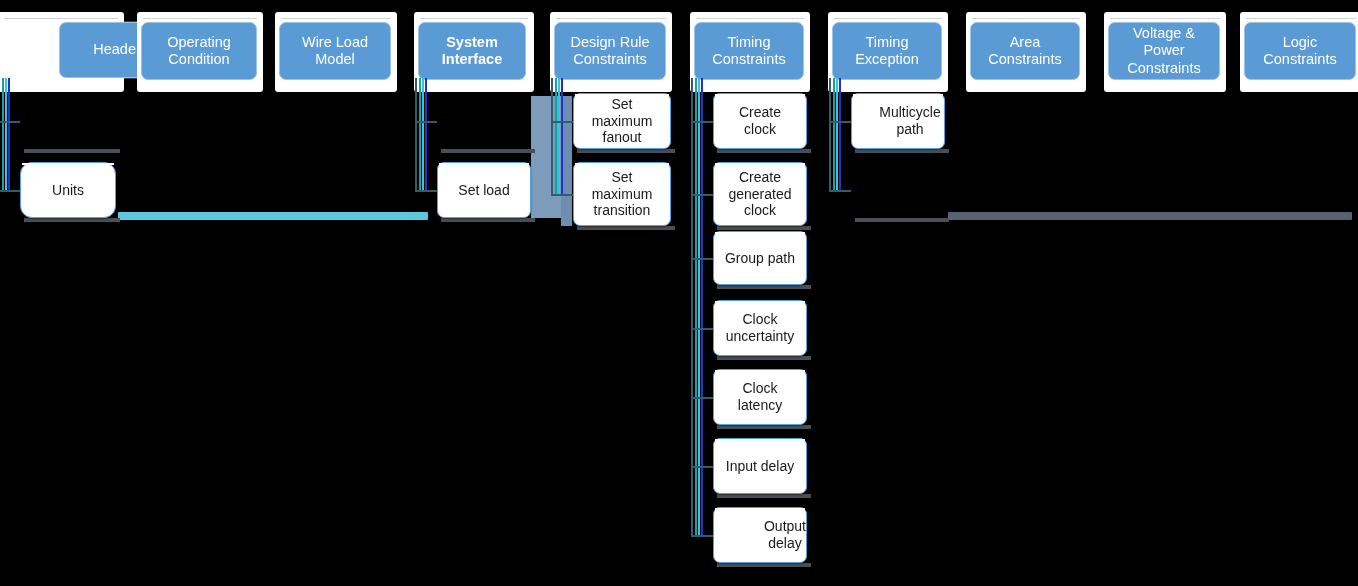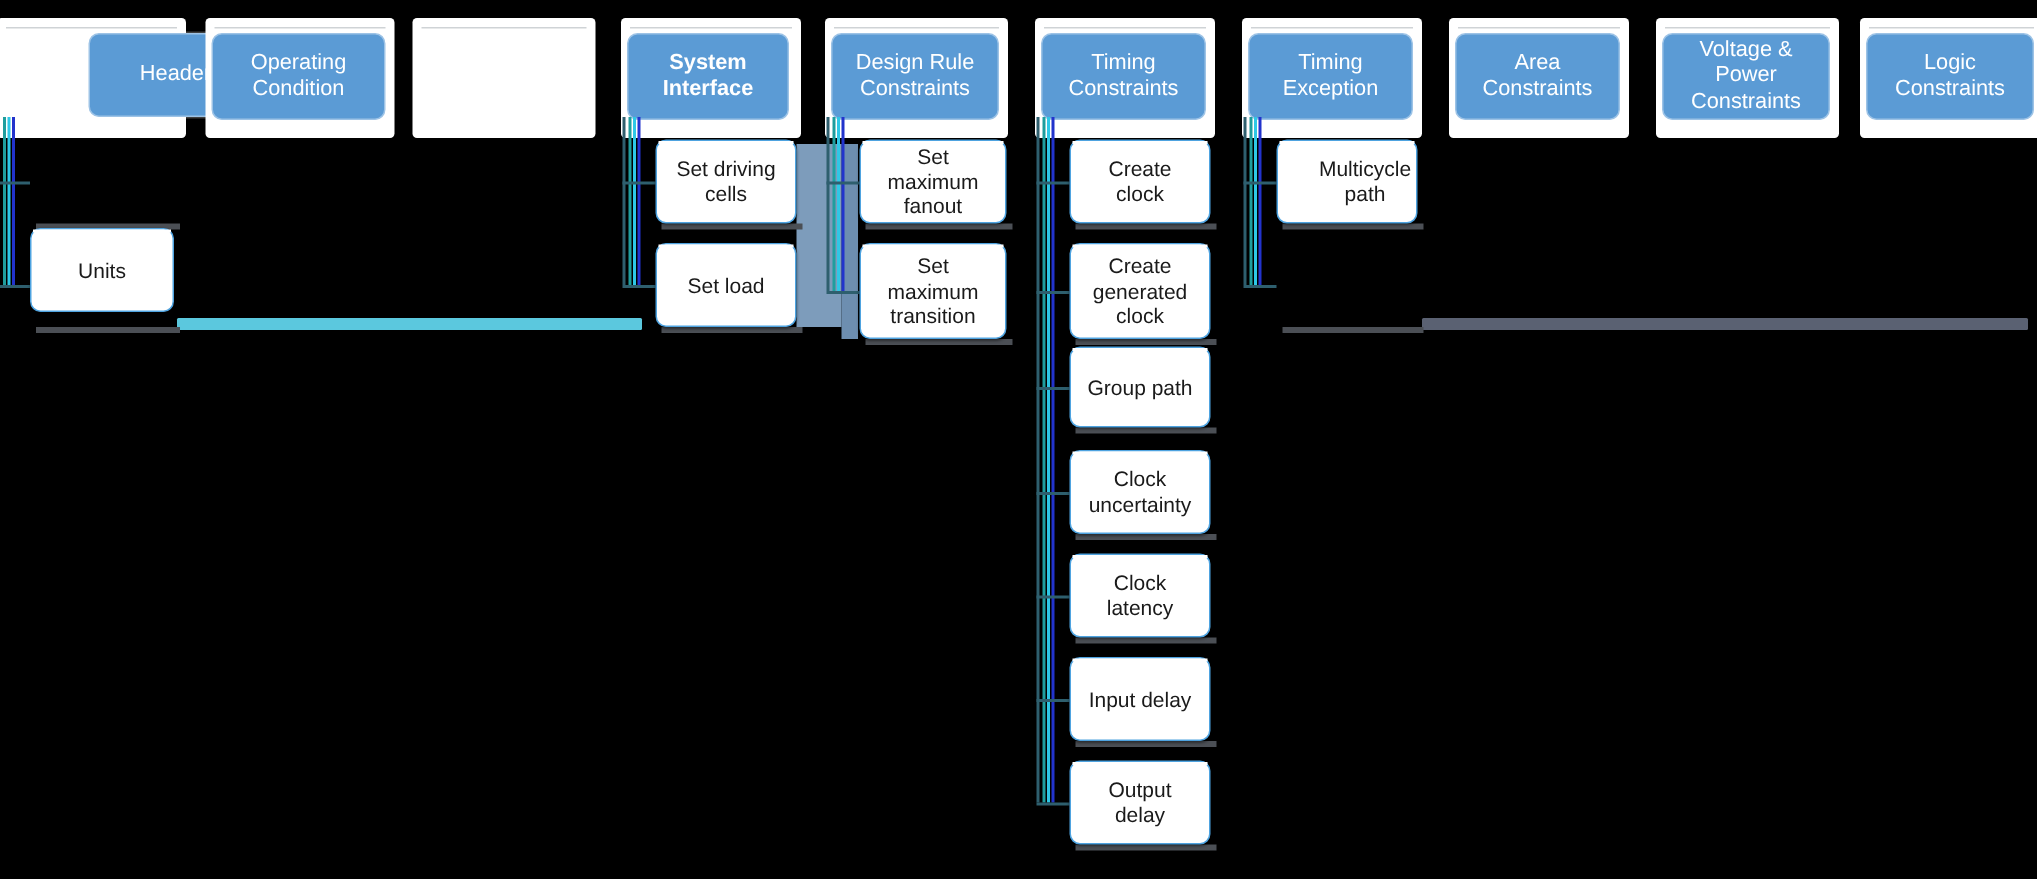--- a/index.html
+++ b/index.html
@@ -86,20 +86,23 @@
     <div class="node top" style="left: 12px; top: 22px; width: 116px; height: 56px; margin-left: 47px;">
       <div class="lbl"><span>Header</span></div>
     </div>
     <div class="plate" style="left: 137px; top: 12px; width: 126px; height: 80px;"></div>
     <div class="plate-line" style="left: 143px; top: 18px; width: 114px;"></div>
     <div class="node top" style="left: 141px; top: 22px; width: 116px; height: 58px;">
       <div class="lbl"><span>Operating</span><br><span>Condition</span></div>
     </div>
     <div class="plate" style="left: 275px; top: 12px; width: 122px; height: 80px;"></div>
     <div class="plate-line" style="left: 281px; top: 18px; width: 110px;"></div>
+    <div class="node top" style="left: 279px; top: 22px; width: 112px; height: 58px;">
+      <div class="lbl"><span>Wire Load</span><br><span>Model</span></div>
+    </div>
     <div class="plate" style="left: 414px; top: 12px; width: 120px; height: 80px;"></div>
     <div class="plate-line" style="left: 420px; top: 18px; width: 108px;"></div>
     <div class="node top" style="left: 418px; top: 22px; width: 108px; height: 58px; font-weight: bold;">
       <div class="lbl"><span>System</span><br><span>Interface</span></div>
     </div>
     <div class="plate" style="left: 550px; top: 12px; width: 122px; height: 80px;"></div>
     <div class="plate-line" style="left: 556px; top: 18px; width: 110px;"></div>
     <div class="node top" style="left: 554px; top: 22px; width: 112px; height: 58px;">
       <div class="lbl"><span>Design Rule</span><br><span>Constraints</span></div>
     </div>
@@ -128,34 +131,30 @@
     <div class="node top" style="left: 1244px; top: 22px; width: 112px; height: 58px;">
       <div class="lbl"><span>Logic</span><br><span>Constraints</span></div>
     </div>
     <div class="vline teal" style="left: 2px; top: 78px; height: 112px;"></div>
     <div class="vline cyan" style="left: 5px; top: 78px; height: 112px;"></div>
     <div class="vline blue" style="left: 8px; top: 78px; height: 112px;"></div>
     <div class="stub" style="left: -2px; top: 121px; width: 22px;"></div>
     <div class="shadow" style="left: 24px; top: 149px; width: 96px; height: 4px;"></div>
     <div class="stub" style="left: -2px; top: 190px; width: 22px;"></div>
     <div class="shadow" style="left: 24px; top: 218px; width: 96px; height: 4px;"></div>
-    <div class="node sub" style="left: 20px; top: 152px; width: 96px; height: 56px;">
+    <div class="node sub" style="left: 20px; top: 162px; width: 96px; height: 56px; border-radius: 12px;">
       <div class="hl"></div>
       <div class="lbl"><span>Units</span></div>
     </div>
     <div class="vline dk" style="left: 415px; top: 78px; height: 112px;"></div>
     <div class="vline teal" style="left: 419px; top: 78px; height: 112px;"></div>
     <div class="vline cyan" style="left: 422px; top: 78px; height: 112px;"></div>
     <div class="vline blue" style="left: 425px; top: 78px; height: 112px;"></div>
     <div class="stub" style="left: 415px; top: 121px; width: 22px;"></div>
     <div class="shadow" style="left: 441px; top: 149px; width: 94px; height: 4px;"></div>
-    <div class="node sub" style="left: 437px; top: 93px; width: 94px; height: 56px;">
-      <div class="hl"></div>
-      <div class="lbl"><span>Set driving</span><br><span>cells</span></div>
-    </div>
     <div class="stub" style="left: 415px; top: 190px; width: 22px;"></div>
     <div class="shadow" style="left: 441px; top: 218px; width: 94px; height: 4px;"></div>
     <div class="node sub" style="left: 437px; top: 162px; width: 94px; height: 56px;">
       <div class="hl"></div>
       <div class="lbl"><span>Set load</span></div>
     </div>
     <div class="vline dk" style="left: 551px; top: 78px; height: 116px;"></div>
     <div class="vline teal" style="left: 555px; top: 78px; height: 116px;"></div>
     <div class="vline cyan" style="left: 558px; top: 78px; height: 116px;"></div>
     <div class="vline blue" style="left: 561px; top: 78px; height: 116px;"></div>
@@ -206,21 +205,21 @@
       <div class="lbl"><span>Clock</span><br><span>latency</span></div>
     </div>
     <div class="stub" style="left: 691px; top: 466px; width: 22px;"></div>
     <div class="shadow" style="left: 717px; top: 494px; width: 94px; height: 4px;"></div>
     <div class="node sub" style="left: 713px; top: 438px; width: 94px; height: 56px;">
       <div class="hl"></div>
       <div class="lbl"><span>Input delay</span></div>
     </div>
     <div class="stub" style="left: 691px; top: 535px; width: 22px;"></div>
     <div class="shadow" style="left: 717px; top: 563px; width: 94px; height: 4px;"></div>
-    <div class="node sub" style="left: 713px; top: 507px; width: 94px; height: 56px;">
+    <div class="node sub" style="left: 713px; top: 507px; width: 94px; height: 56px; justify-content: flex-end;">
       <div class="hl"></div>
       <div class="lbl"><span>Output</span><br><span>delay</span></div>
     </div>
     <div class="vline dk" style="left: 829px; top: 78px; height: 112px;"></div>
     <div class="vline teal" style="left: 833px; top: 78px; height: 112px;"></div>
     <div class="vline cyan" style="left: 836px; top: 78px; height: 112px;"></div>
     <div class="vline blue" style="left: 839px; top: 78px; height: 112px;"></div>
     <div class="stub" style="left: 829px; top: 121px; width: 22px;"></div>
     <div class="shadow" style="left: 855px; top: 149px; width: 94px; height: 4px;"></div>
     <div class="node sub" style="left: 851px; top: 93px; width: 94px; height: 56px; padding-left: 24px;">

